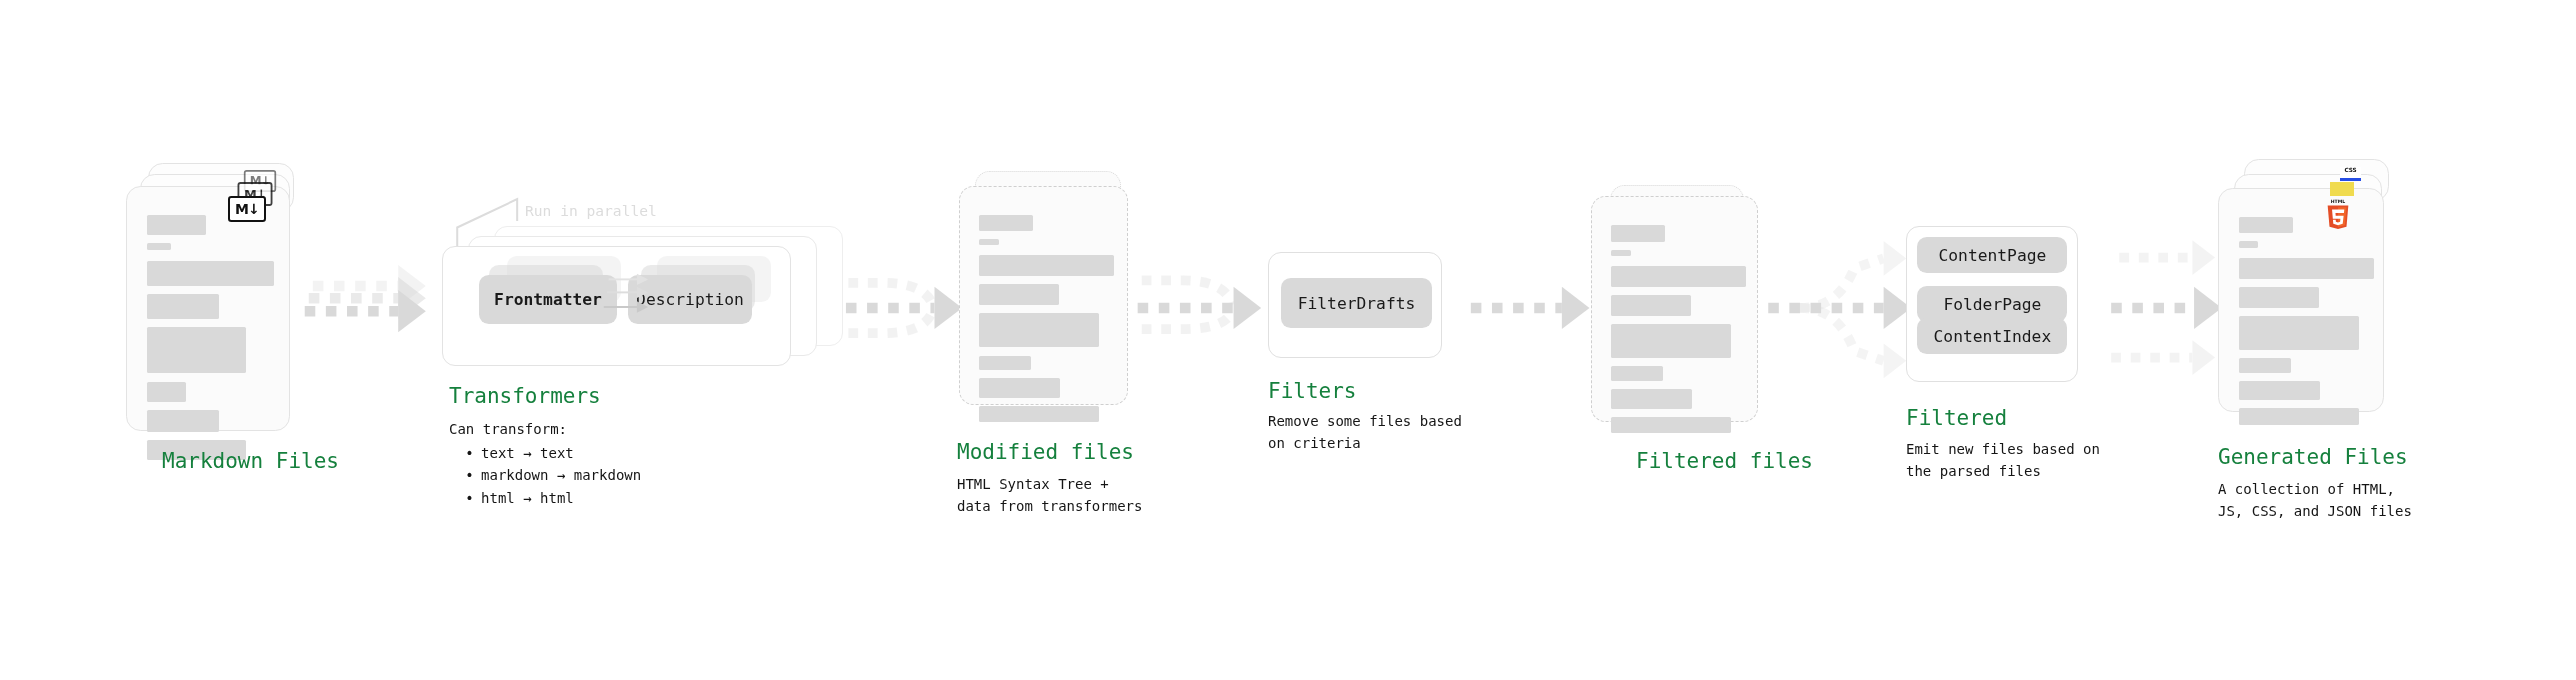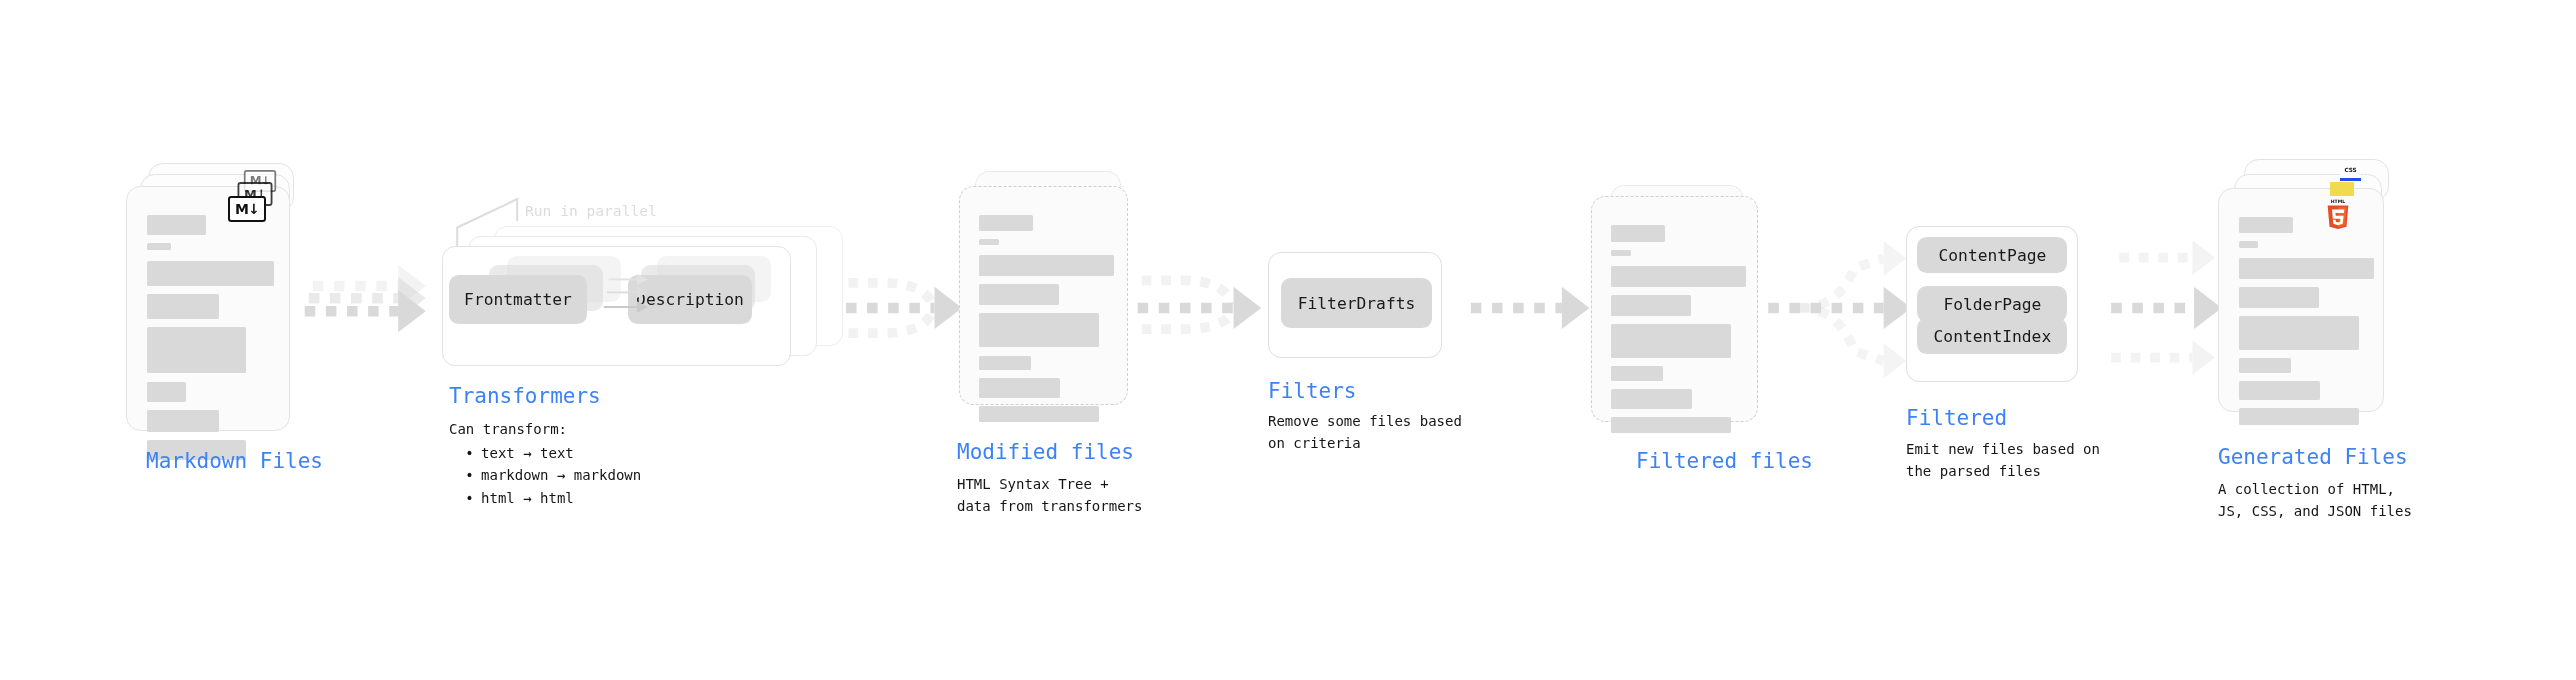--- a/index.html
+++ b/index.html
@@ -101,21 +101,21 @@
     color: #1a1a1a;
     white-space: nowrap;
   }
   .chip.g1 { background: rgba(217,217,217,0.30); color: transparent; }
   .chip.g2 { background: rgba(217,217,217,0.55); color: transparent; }
 
   
   .title {
     position: absolute;
     font-size: 21px;
-    color: #3b82f6;
+    color: #15803d;
     white-space: nowrap;
     letter-spacing: 0px;
   }
   .desc {
     position: absolute;
     font-size: 14px;
     line-height: 1.55;
     color: #151515;
     white-space: pre-line;
   }
@@ -239,36 +239,36 @@
         <div class="line" style="width:99px;height:46px;"></div>
         <div class="line" style="width:39px;height:20.3px;"></div>
         <div class="line" style="width:72px;height:22px;"></div>
         <div class="line" style="width:99px;height:20.3px;"></div>
       </div>
     </div>
     <div class="badge md-badge" style="left:119px; top:4.9px; opacity:0.55; transform:scale(.85);">M↓</div>
     <div class="badge md-badge" style="left:114px; top:18px; opacity:0.8; transform:scale(.92);">M↓</div>
     <div class="badge md-badge" style="left:106px; top:32.5px;">M↓</div>
   </div>
-  <div class="title" style="left:108px; top:449px;padding-left:38px;">Markdown Files</div>
+  <div class="title" style="left:124px; top:449px;padding-left:38px;">Markdown Files</div>
 
   <div class="node" style="left:439px; top:187px; width:406px; height:171px;">
 
     <svg class="node" style="left:0;top:0;width:260px;height:81px;" viewBox="0 0 320 100">
       <path d="M22,82 L22,50 L96,15 L96,42" fill="none" stroke="#dcdcdc" stroke-width="2.5"></path>
     </svg>
     <div class="annot" style="left:86px; top:14.6px;">Run in parallel</div>
 
     <div class="pbox" style="left:55px; top:39px; width:349px; height:120px; border-color:#eeeeee;"></div>
     <div class="pbox" style="left:29px; top:49px; width:349px; height:120px; border-color:#e9e9e9;"></div>
     <div class="pbox" style="left:3.3px; top:59px; width:349px; height:120px; border-color:#e3e3e3;"></div>
 
     <div class="chip g1" style="left:68px; top:69px; width:114px; height:46px;"></div>
     <div class="chip g2" style="left:50px; top:78px; width:114px; height:46px;"></div>
-    <div class="chip" style="left:10px; top:88px; width:138px; height:49px;">Frontmatter</div>
+    <div class="chip" style="left:40px; top:88px; width:138px; height:49px;font-weight:bold;">Frontmatter</div>
 
     <div class="chip g1" style="left:218px; top:69px; width:114px; height:46px;"></div>
     <div class="chip g2" style="left:202px; top:78px; width:114px; height:46px;"></div>
     <div class="chip" style="left:189px; top:88px; width:124px; height:49px;">Description</div>
 
     <svg class="node" style="left:163px; top:81px; width:49px; height:65px;" viewBox="0 0 60 80">
       <g stroke="#e2e2e2" stroke-width="2.4" fill="#e2e2e2">
         <line x1="8" y1="14" x2="44" y2="14"></line>
           <path d="M44,9 L54,14 L44,19 Z"></path>
       </g>

